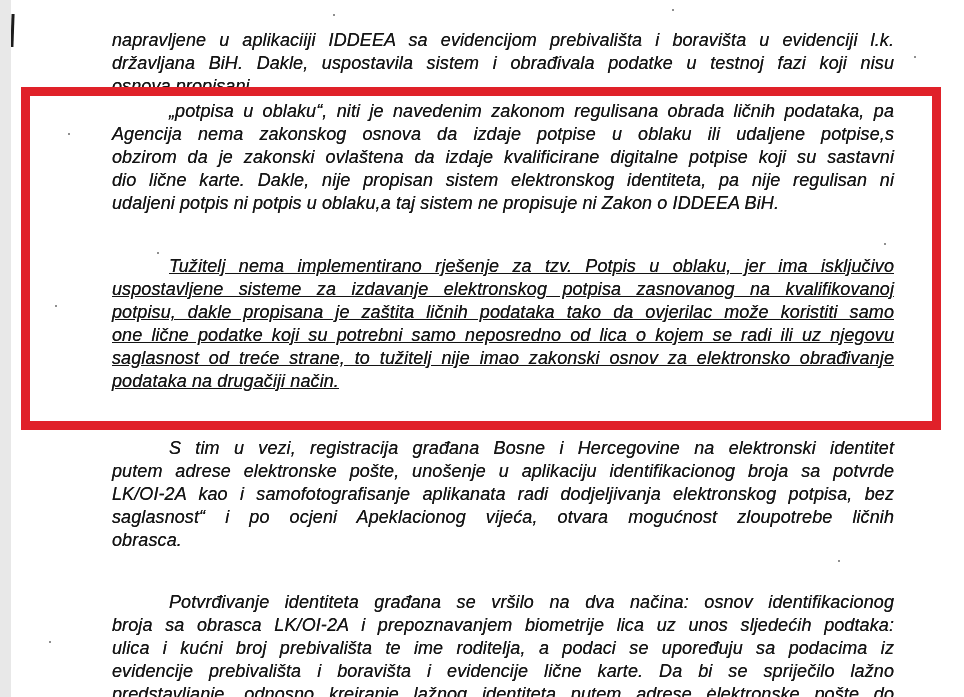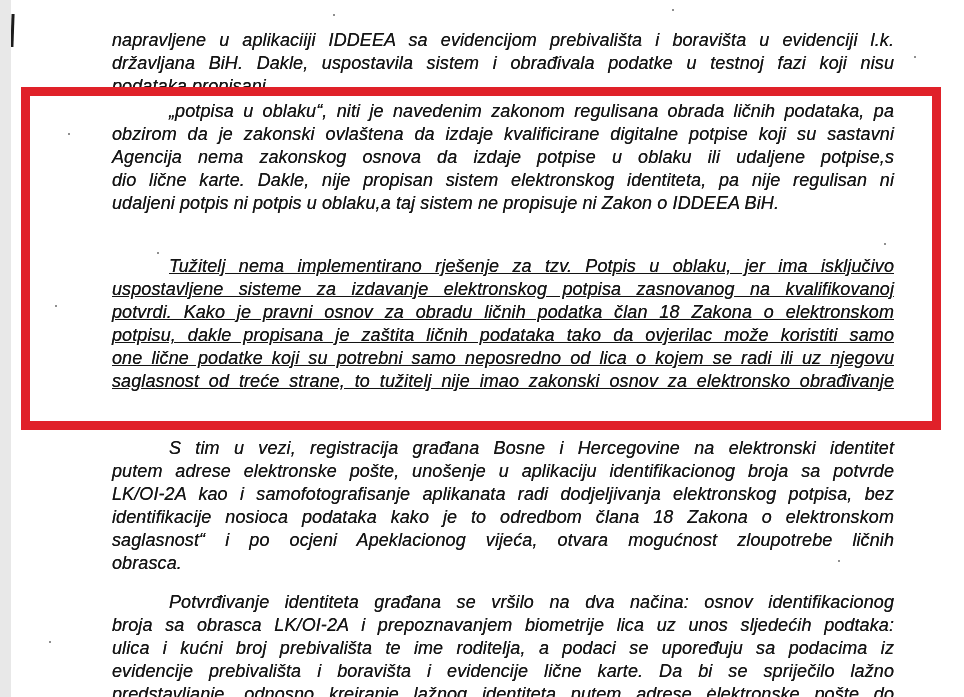--- a/index.html
+++ b/index.html
@@ -96,42 +96,41 @@
   <div class="speckle" style="left:590px; top:452px;"></div>
   <div class="speckle" style="left:131px; top:518px;"></div>
   <div class="speckle" style="left:827px; top:560px;"></div>
   <div class="speckle" style="left:38px;  top:641px;"></div>
   <div class="speckle" style="left:700px; top:688px;"></div>
 
   <div id="text-flow">
       <div class="para" id="p-intro">
         <div class="line">napravljene u aplikaciiji IDDEEA sa evidencijom prebivališta i boravišta u evidenciji l.k.</div>
         <div class="line">državljana BiH. Dakle, uspostavila sistem i obrađivala podatke u testnoj fazi koji nisu</div>
-        <div class="line last">podataka propisani</div>
+        <div class="line last">osnova propisani</div>
       </div>
       <div class="para indent" id="p-box-1">
         <div class="line">„potpisa u oblaku“, niti je navedenim zakonom regulisana obrada ličnih podataka, pa</div>
+        <div class="line">Agencija nema zakonskog osnova da izdaje potpise u oblaku ili udaljene potpise,s</div>
         <div class="line">obzirom da je zakonski ovlaštena da izdaje kvalificirane digitalne potpise koji su sastavni</div>
-        <div class="line">Agencija nema zakonskog osnova da izdaje potpise u oblaku ili udaljene potpise,s</div>
         <div class="line">dio lične karte. Dakle, nije propisan sistem elektronskog identiteta, pa nije regulisan ni</div>
         <div class="line last">udaljeni potpis ni potpis u oblaku,a taj sistem ne propisuje ni Zakon o IDDEEA BiH.</div>
       </div>
       <div class="para indent" id="p-box-2">
         <div class="line">Tužitelj nema implementirano rješenje za tzv. Potpis u oblaku, jer ima isključivo</div>
         <div class="line">uspostavljene sisteme za izdavanje elektronskog potpisa zasnovanog na kvalifikovanoj</div>
-        <div class="line">potvrdi. Kako je pravni osnov za obradu ličnih podatka član 18 Zakona o elektronskom</div>
         <div class="line">potpisu, dakle propisana je zaštita ličnih podataka tako da ovjerilac može koristiti samo</div>
         <div class="line">one lične podatke koji su potrebni samo neposredno od lica o kojem se radi ili uz njegovu</div>
         <div class="line">saglasnost od treće strane, to tužitelj nije imao zakonski osnov za elektronsko obrađivanje</div>
+        <div class="line last">podataka na drugačiji način.</div>
       </div>
       <div class="para indent" id="p-after-1">
         <div class="line">S tim u vezi, registracija građana Bosne i Hercegovine na elektronski identitet</div>
         <div class="line">putem adrese elektronske pošte, unošenje u aplikaciju identifikacionog broja sa potvrde</div>
         <div class="line">LK/OI-2A kao i samofotografisanje aplikanata radi dodjeljivanja elektronskog potpisa, bez</div>
-        <div class="line">identifikacije nosioca podataka kako je to odredbom člana 18 Zakona o elektronskom</div>
         <div class="line">saglasnost“ i po ocjeni Apeklacionog vijeća, otvara mogućnost zloupotrebe ličnih</div>
         <div class="line last">obrasca.</div>
       </div>
       <div class="para indent" id="p-after-2">
         <div class="line">Potvrđivanje identiteta građana se vršilo na dva načina: osnov identifikacionog</div>
         <div class="line">broja sa obrasca LK/OI-2A i prepoznavanjem biometrije lica uz unos sljedećih podtaka:</div>
         <div class="line">ulica i kućni broj prebivališta te ime roditelja, a podaci se upoređuju sa podacima iz</div>
         <div class="line">evidencije prebivališta i boravišta i evidencije lične karte. Da bi se spriječilo lažno</div>
         <div class="line last">predstavljanje, odnosno kreiranje lažnog identiteta putem adrese elektronske pošte do</div>
       </div>

